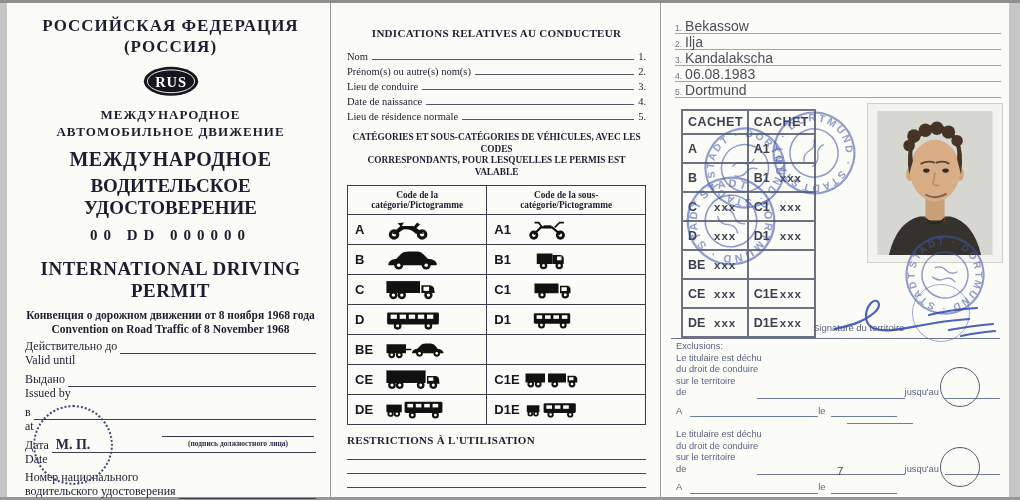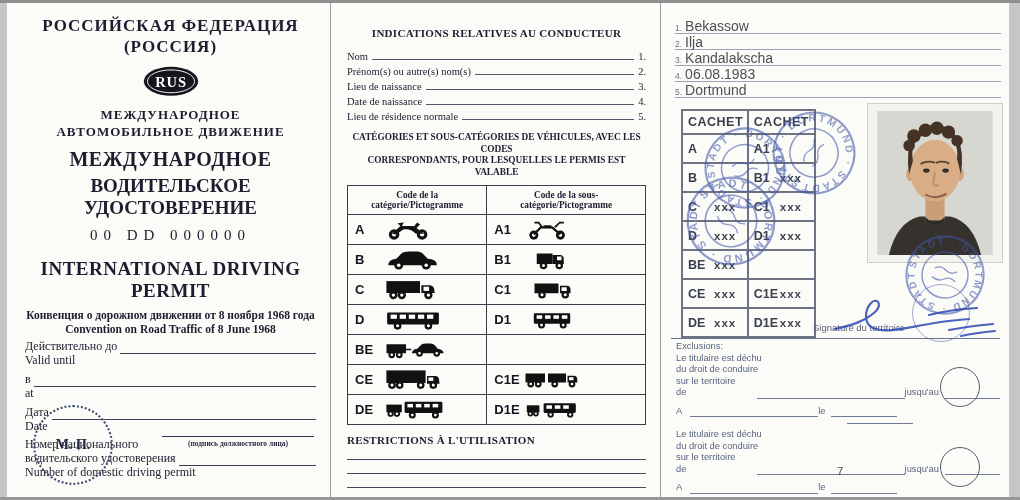--- a/index.html
+++ b/index.html
@@ -12,21 +12,21 @@
   .p2 { width:330px; border-right:1px solid #9a9a9a; padding:24px 14px 0 16px; }
   .p3 { width:348px; margin-right:9px; font-family:"Liberation Sans","DejaVu Sans",sans-serif; }
 
   
   .c { text-align:center; }
   .country { font-size:17px; font-weight:bold; letter-spacing:1px; line-height:1.25; }
   .badge { margin:7px auto 6px; width:58px; }
   .movement { font-size:13px; font-weight:bold; letter-spacing:1px; line-height:1.3; margin-top:2px; }
   .title1 { font-size:20px; font-weight:bold; margin-top:7px; letter-spacing:.5px; }
   .title2 { font-size:19px; font-weight:bold; margin-top:4px; }
-  .serial { font-size:15px; font-weight:normal; letter-spacing:6px; margin-top:8px; }
+  .serial { font-size:15px; font-weight:bold; letter-spacing:6px; margin-top:8px; }
   .idp { font-size:19px; font-weight:bold; margin-top:14px; letter-spacing:.5px; }
   .conv { font-size:11.5px; font-weight:bold; line-height:1.2; margin-top:7px; }
   .fields1 { margin-top:2px; font-size:12px; }
   .fld { margin-bottom:5px; }
   .frow { display:flex; align-items:flex-end; }
   .fline { flex:1; border-bottom:1px solid #3e3e52; height:12px; margin-left:3px; }
   .sub { line-height:1.1; }
   .p1-bottom { position:absolute; left:26px; right:16px; bottom:12px; display:flex; justify-content:space-between; }
   .seal-circle { width:80px; height:80px; border:2px dotted #3e4a70; border-radius:50%;
                  display:flex; align-items:center; justify-content:center;
@@ -116,33 +116,40 @@
     <div class="c movement">
       <div>МЕЖДУНАРОДНОЕ</div>
       <div>АВТОМОБИЛЬНОЕ ДВИЖЕНИЕ</div>
     </div>
     <div class="c title1">МЕЖДУНАРОДНОЕ</div>
     <div class="c title2">ВОДИТЕЛЬСКОЕ УДОСТОВЕРЕНИЕ</div>
     <div class="c serial">00 DD 000000</div>
     <div class="c idp">INTERNATIONAL DRIVING PERMIT</div>
     <div class="c conv">
       <div>Конвенция о дорожном движении от 8 ноября 1968 года</div>
-      <div>Convention on Road Traffic of 8 June 1968</div>
+      <div>Convention on Road Traffic of 8 November 1968</div>
     </div>
 
     <div class="fields1">
       <div class="fld">
         <div class="frow">
             <span>Действительно до</span>
             <span class="fline"></span>
           </div>
         <div class="sub">Valid until</div>
       </div>
       <div class="fld">
         <div class="frow">
+            <span>Выдано</span>
+            <span class="fline"></span>
+          </div>
+        <div class="sub">Issued by</div>
+      </div>
+      <div class="fld">
+        <div class="frow">
             <span>в</span>
             <span class="fline"></span>
           </div>
         <div class="sub">at</div>
       </div>
       <div class="fld">
         <div class="frow">
             <span>Дата</span>
             <span class="fline"></span>
           </div>
@@ -175,21 +182,21 @@
           <span>Nom</span>
           <span class="f2line"></span>
           <span>1.</span>
         </div>
       <div class="f2row">
           <span>Prénom(s) ou autre(s) nom(s)</span>
           <span class="f2line"></span>
           <span>2.</span>
         </div>
       <div class="f2row">
-          <span>Lieu de naissance</span>
+          <span>Lieu de conduire</span>
           <span class="f2line"></span>
           <span>3.</span>
         </div>
       <div class="f2row">
           <span>Date de naissance</span>
           <span class="f2line"></span>
           <span>4.</span>
         </div>
       <div class="f2row">
           <span>Lieu de résidence normale</span>

